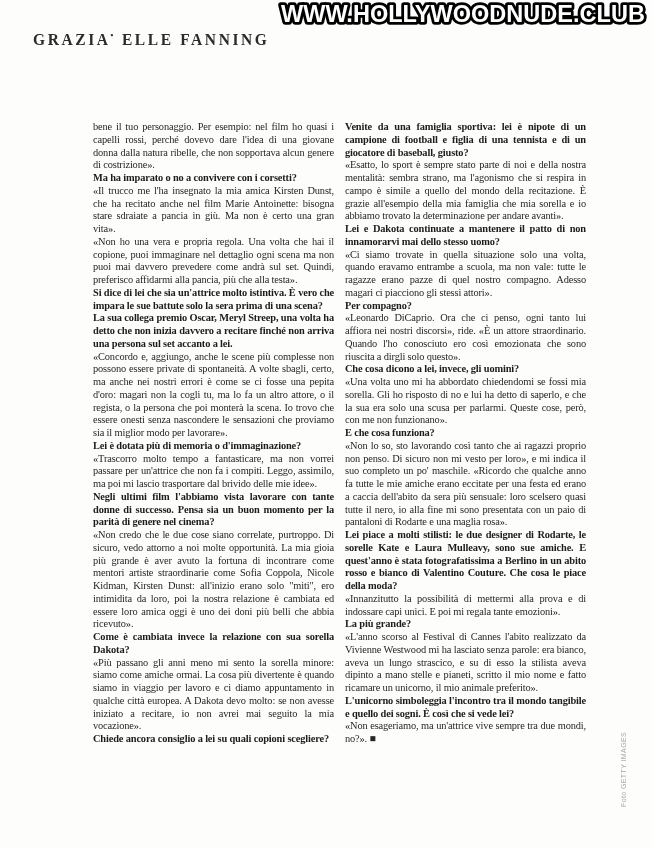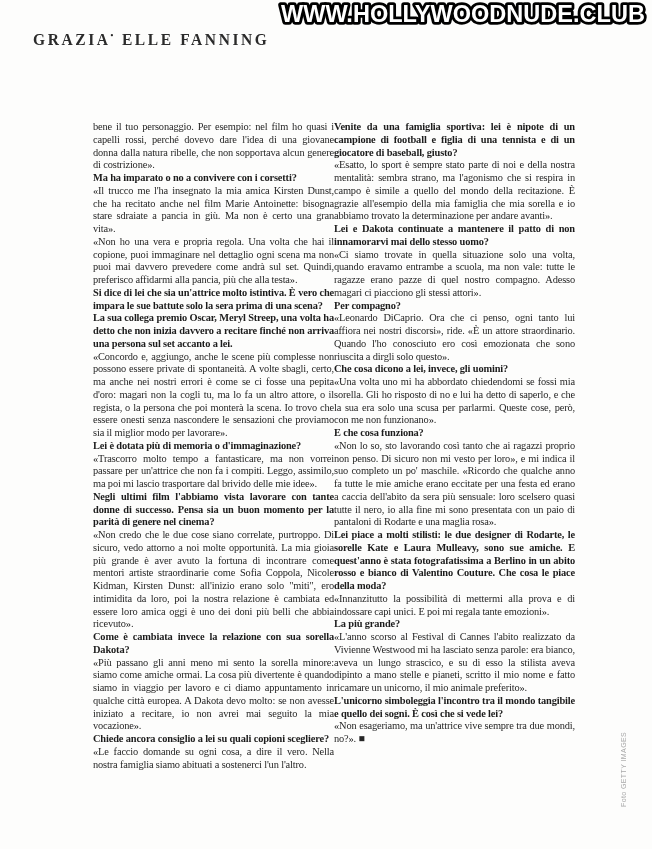--- a/index.html
+++ b/index.html
@@ -52,20 +52,21 @@
   }
 
   
   .article {
     position: absolute;
     top: 121px;
     left: 93px;
     width: 493px;
     height: 694px;
     display: flex;
+    gap: 11px;
   }
   .col {
     width: 241px;
     height: 100%;
     overflow: hidden;
   }
   .para {
     margin: 0;
     font-size: 10.4px;
     line-height: 12.75px;
@@ -126,21 +127,20 @@
         <p class="para question">Si dice di lei che sia un'attrice molto istintiva. È vero che impara le sue battute solo la sera prima di una scena?</p>
         <p class="para question">La sua collega premio Oscar, Meryl Streep, una volta ha detto che non inizia davvero a recitare finché non arriva una persona sul set accanto a lei.</p>
         <p class="para answer">«Concordo e, aggiungo, anche le scene più complesse non possono essere private di spontaneità. A volte sbagli, certo, ma anche nei nostri errori è come se ci fosse una pepita d'oro: magari non la cogli tu, ma lo fa un altro attore, o il regista, o la persona che poi monterà la scena. Io trovo che essere onesti senza nascondere le sensazioni che proviamo sia il miglior modo per lavorare».</p>
         <p class="para question">Lei è dotata più di memoria o d'immaginazione?</p>
         <p class="para answer">«Trascorro molto tempo a fantasticare, ma non vorrei passare per un'attrice che non fa i compiti. Leggo, assimilo, ma poi mi lascio trasportare dal brivido delle mie idee».</p>
         <p class="para question">Negli ultimi film l'abbiamo vista lavorare con tante donne di successo. Pensa sia un buon momento per la parità di genere nel cinema?</p>
         <p class="para answer">«Non credo che le due cose siano correlate, purtroppo. Di sicuro, vedo attorno a noi molte opportunità. La mia gioia più grande è aver avuto la fortuna di incontrare come mentori artiste straordinarie come Sofia Coppola, Nicole Kidman, Kirsten Dunst: all'inizio erano solo "miti", ero intimidita da loro, poi la nostra relazione è cambiata ed essere loro amica oggi è uno dei doni più belli che abbia ricevuto».</p>
         <p class="para question">Come è cambiata invece la relazione con sua sorella Dakota?</p>
         <p class="para answer">«Più passano gli anni meno mi sento la sorella minore: siamo come amiche ormai. La cosa più divertente è quando siamo in viaggio per lavoro e ci diamo appuntamento in qualche città europea. A Dakota devo molto: se non avesse iniziato a recitare, io non avrei mai seguito la mia vocazione».</p>
         <p class="para question">Chiede ancora consiglio a lei su quali copioni scegliere?</p>
-        <p class="para answer">«Le faccio domande su ogni cosa, a dire il vero. Nella nostra famiglia siamo abituati a sostenerci l'un l'altro.</p>
       </div>
     <div class="col">
         <p class="para question">Venite da una famiglia sportiva: lei è nipote di un campione di football e figlia di una tennista e di un giocatore di baseball, giusto?</p>
         <p class="para answer">«Esatto, lo sport è sempre stato parte di noi e della nostra mentalità: sembra strano, ma l'agonismo che si respira in campo è simile a quello del mondo della recitazione. È grazie all'esempio della mia famiglia che mia sorella e io abbiamo trovato la determinazione per andare avanti».</p>
         <p class="para question">Lei e Dakota continuate a mantenere il patto di non innamorarvi mai dello stesso uomo?</p>
         <p class="para answer">«Ci siamo trovate in quella situazione solo una volta, quando eravamo entrambe a scuola, ma non vale: tutte le ragazze erano pazze di quel nostro compagno. Adesso magari ci piacciono gli stessi attori».</p>
         <p class="para question">Per compagno?</p>
         <p class="para answer">«Leonardo DiCaprio. Ora che ci penso, ogni tanto lui affiora nei nostri discorsi», ride. «È un attore straordinario. Quando l'ho conosciuto ero così emozionata che sono riuscita a dirgli solo questo».</p>
         <p class="para question">Che cosa dicono a lei, invece, gli uomini?</p>
         <p class="para answer">«Una volta uno mi ha abbordato chiedendomi se fossi mia sorella. Gli ho risposto di no e lui ha detto di saperlo, e che la sua era solo una scusa per parlarmi. Queste cose, però, con me non funzionano».</p>

